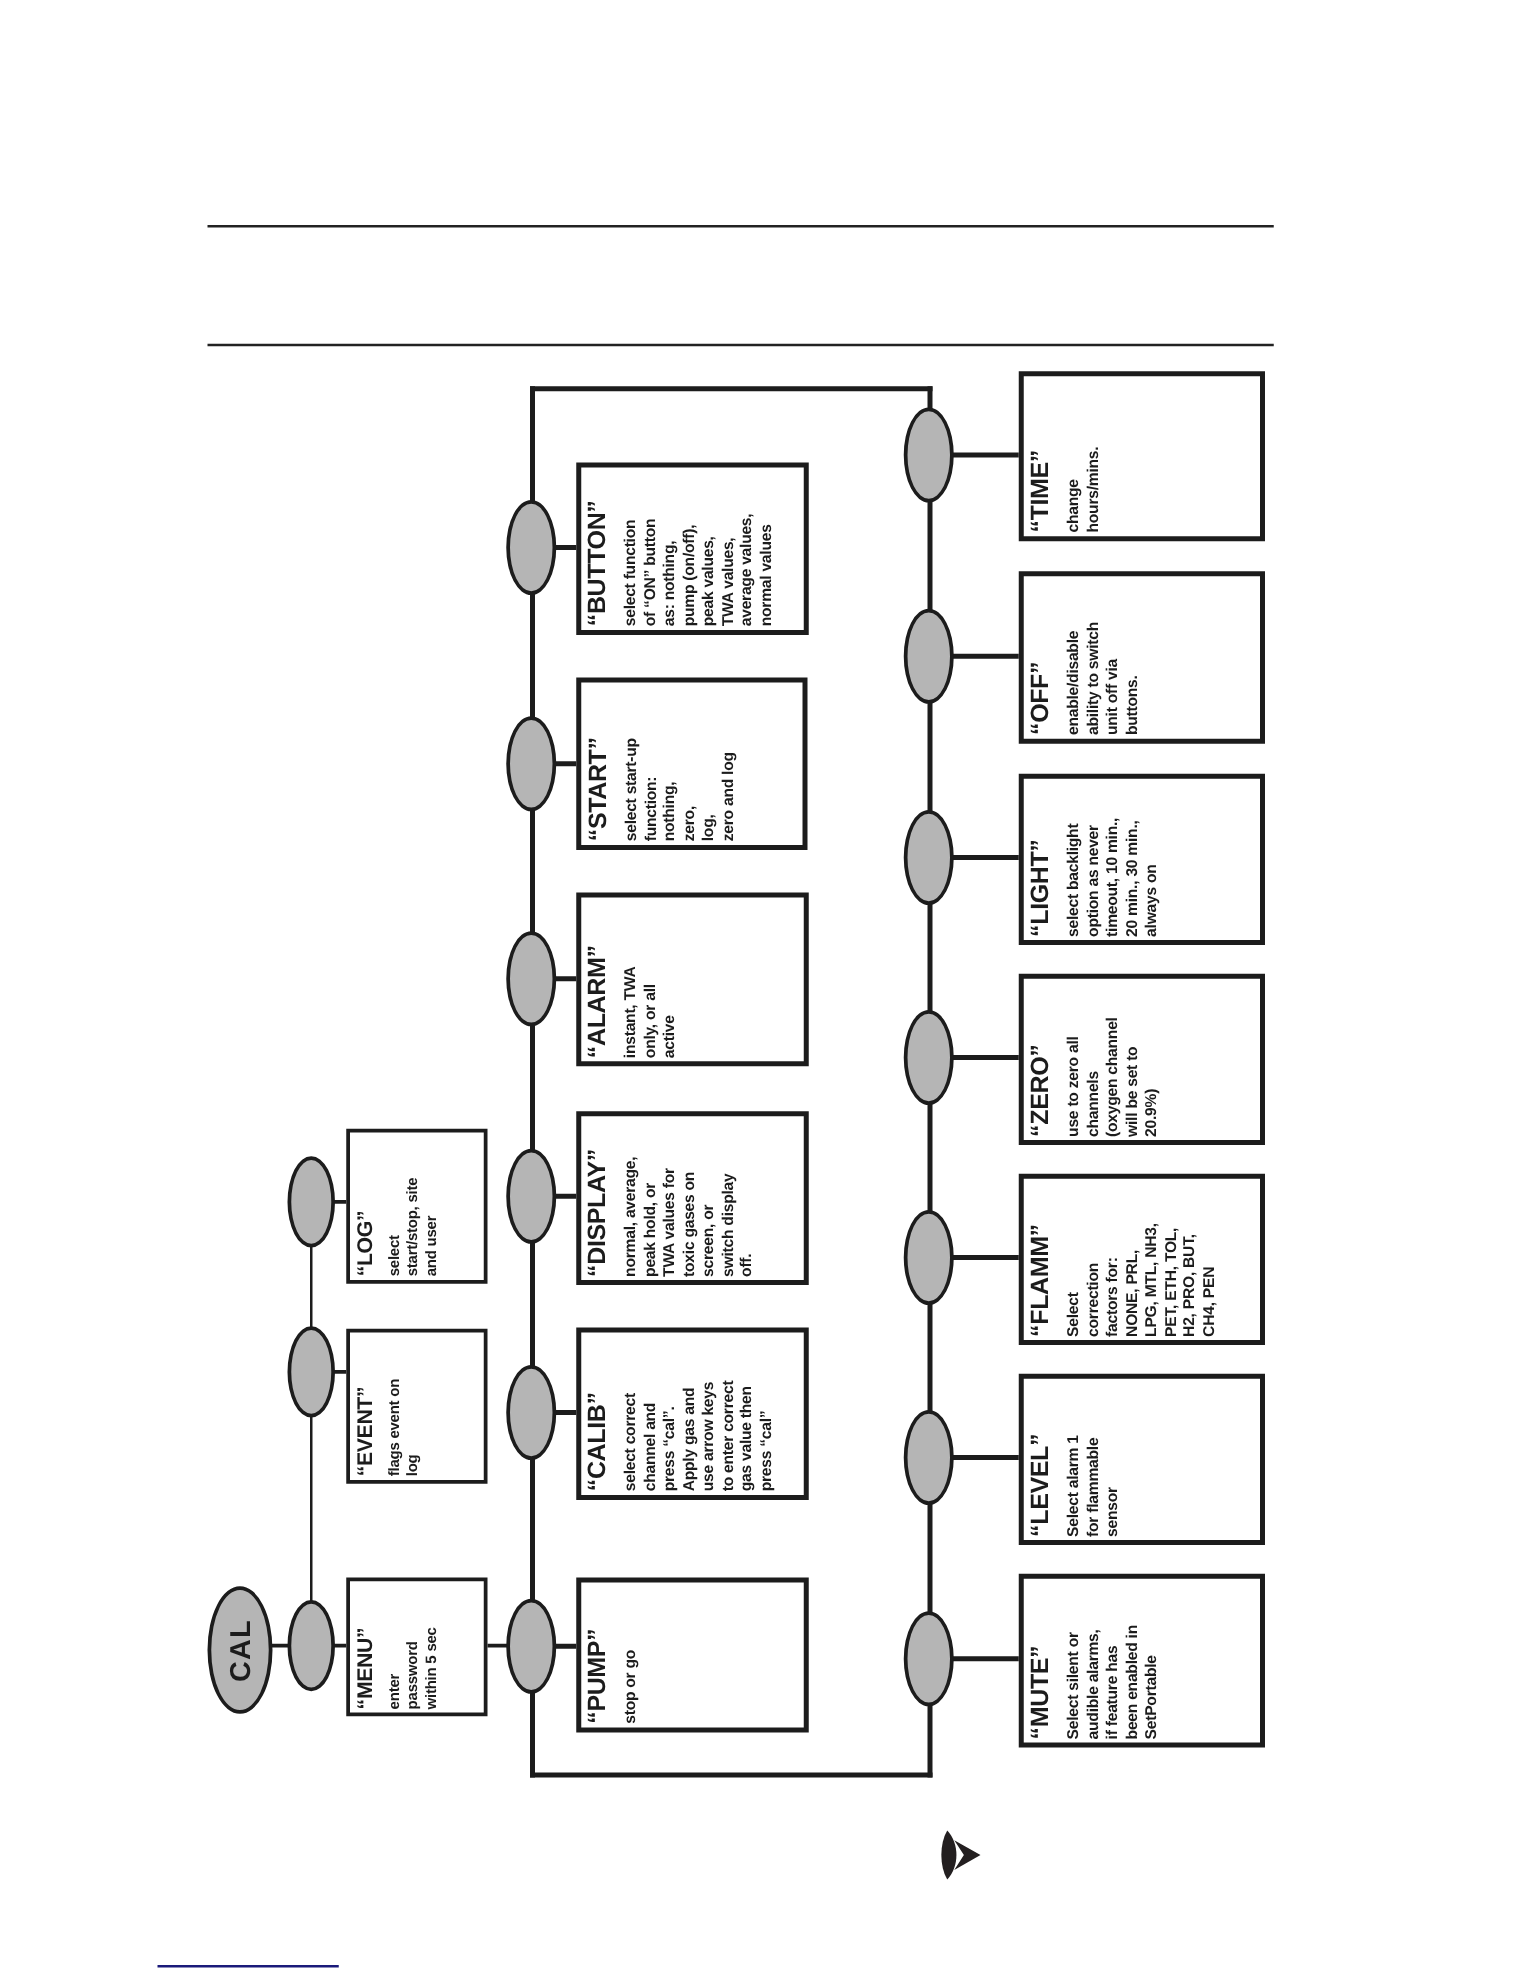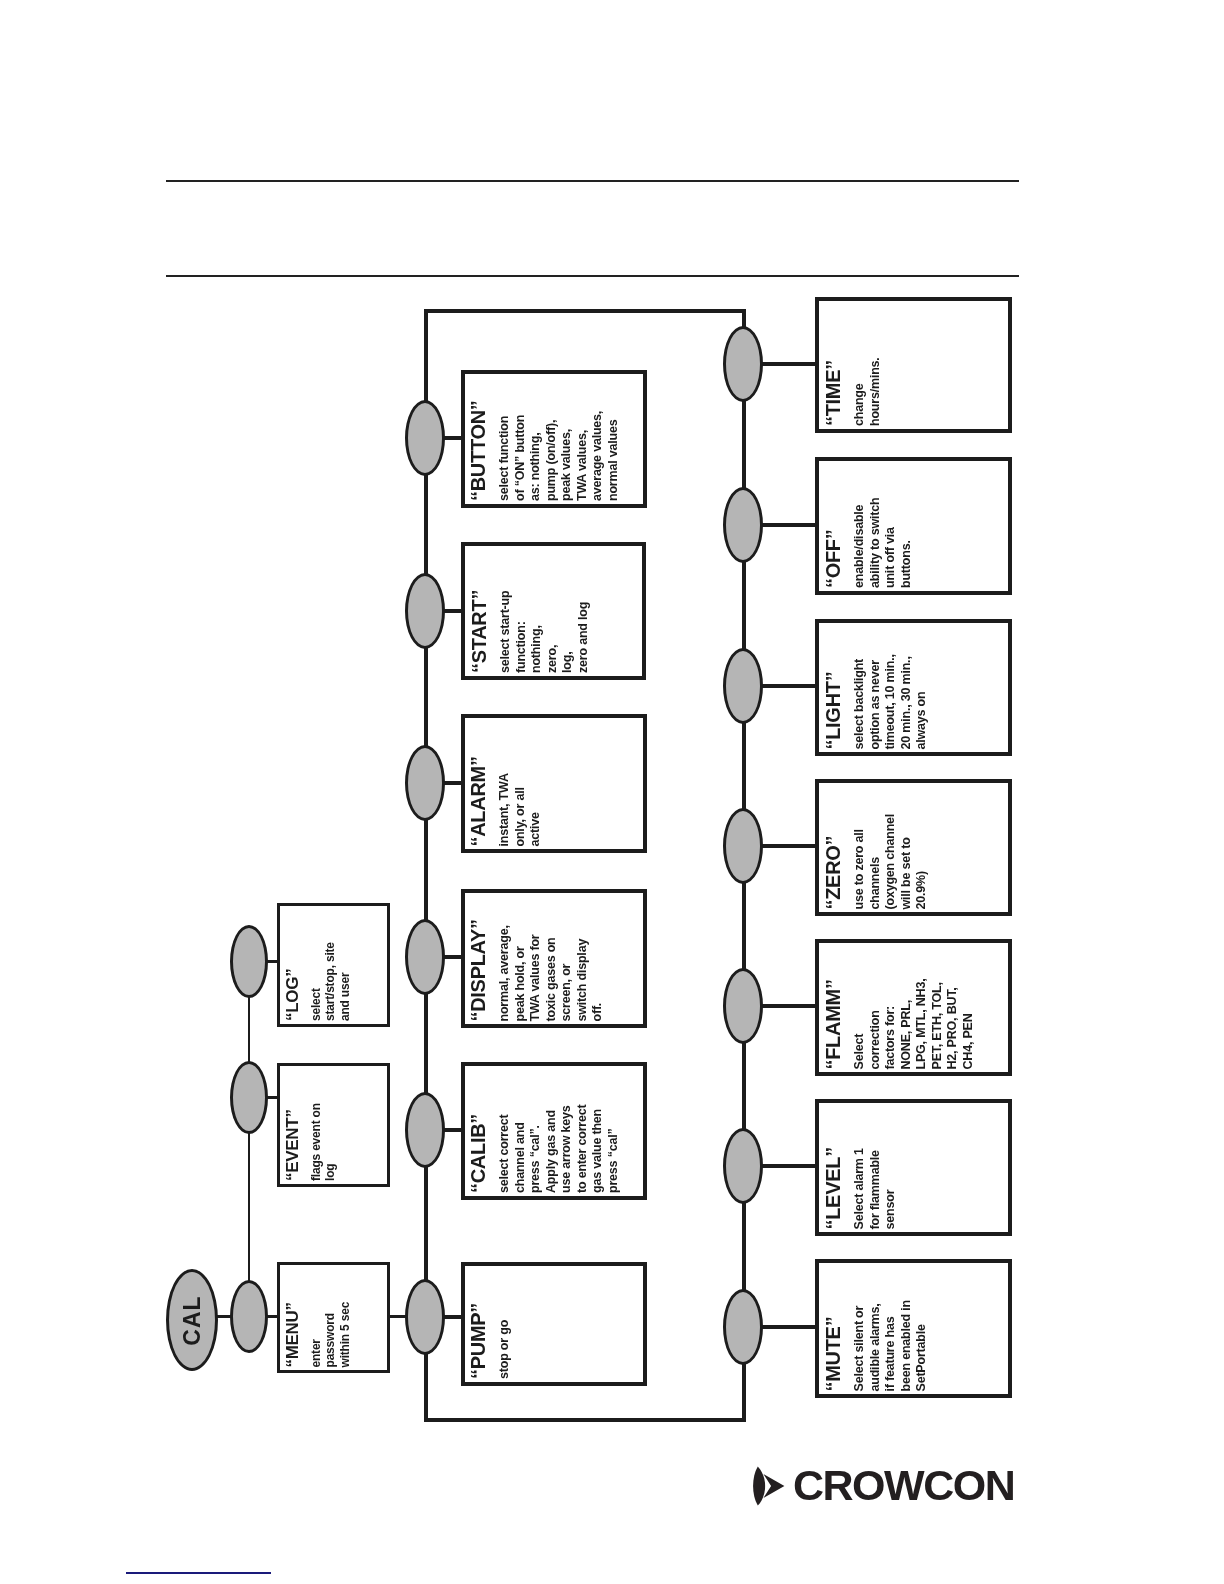--- a/index.html
+++ b/index.html
@@ -263,18 +263,17 @@
 been enabled in
 SetPortable</div>
     </div>
   </div>
 
   <div class="logo" style="left:748px;top:1464px">
     <svg width="42" height="40" viewBox="0 0 30 28">
       <path d="M7,0 C14,7.5 14,20.5 7,28 C2.5,20.5 2.5,7.5 7,0 Z" fill="#231f20"></path>
       <path d="M11,5.5 L26,14 L11,22.5 L16.5,14 Z" fill="#231f20"></path>
     </svg>
-    <span class="logo-text">CROWCON</span>
   </div>
 
   <div class="footer-rule" style="left:126px;top:1572px;width:145px;height:2px"></div>
 
 </div>
 
 </body></html>

